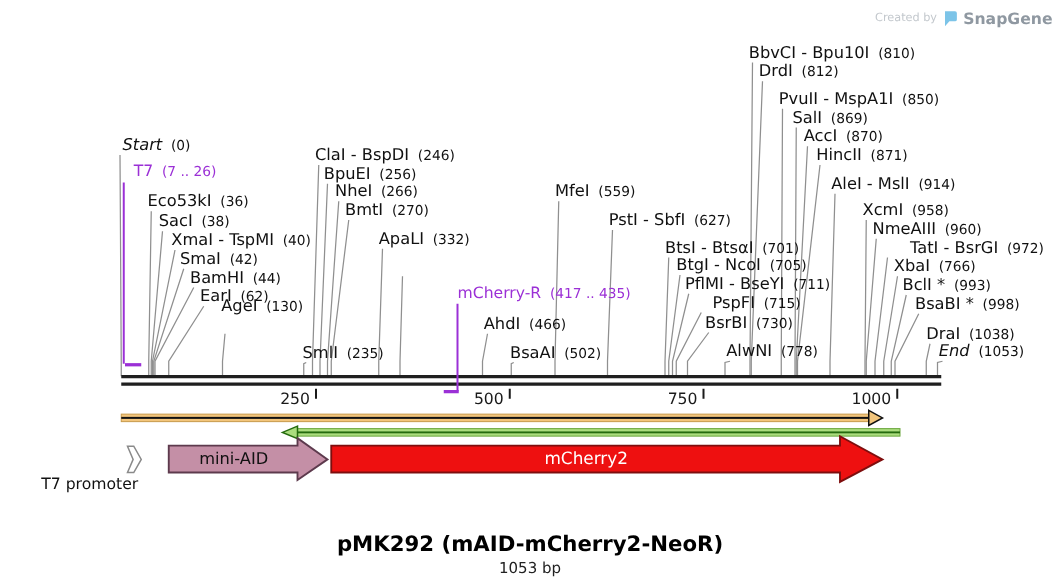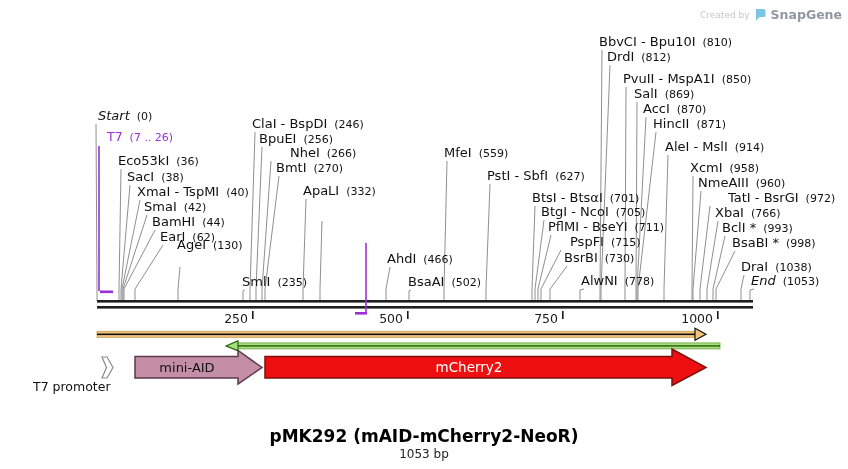--- a/index.html
+++ b/index.html
@@ -105,23 +105,24 @@
       <div class="site enzyme" style="left: 118px; top: 152px;"><span class="nm">Eco53kI</span><span class="ps">(36)</span></div>
       <div class="site enzyme" style="left: 127px; top: 168px;"><span class="nm">SacI</span><span class="ps">(38)</span></div>
       <div class="site enzyme" style="left: 137px; top: 183px;"><span class="nm">XmaI - TspMI</span><span class="ps">(40)</span></div>
       <div class="site enzyme" style="left: 144px; top: 198px;"><span class="nm">SmaI</span><span class="ps">(42)</span></div>
       <div class="site enzyme" style="left: 152px; top: 213px;"><span class="nm">BamHI</span><span class="ps">(44)</span></div>
       <div class="site enzyme" style="left: 160px; top: 228px;"><span class="nm">EarI</span><span class="ps">(62)</span></div>
       <div class="site enzyme" style="left: 177px; top: 236px;"><span class="nm">AgeI</span><span class="ps">(130)</span></div>
       <div class="site enzyme" style="left: 242px; top: 273px;"><span class="nm">SmlI</span><span class="ps">(235)</span></div>
       <div class="site enzyme" style="left: 252px; top: 115px;"><span class="nm">ClaI - BspDI</span><span class="ps">(246)</span></div>
       <div class="site enzyme" style="left: 259px; top: 130px;"><span class="nm">BpuEI</span><span class="ps">(256)</span></div>
-      <div class="site enzyme" style="left: 268px; top: 144px; margin-left: 22px;"><span class="nm">NheI</span><span class="ps">(266)</span></div>
+      <div class="site enzyme" style="left: 268px; top: 144px;"><span class="nm">NheI</span><span class="ps">(266)</span></div>
       <div class="site enzyme" style="left: 276px; top: 159px;"><span class="nm">BmtI</span><span class="ps">(270)</span></div>
       <div class="site enzyme" style="left: 303px; top: 182px;"><span class="nm">ApaLI</span><span class="ps">(332)</span></div>
+      <div class="site primer" style="left: 366px; top: 225px;"><span class="nm">mCherry-R</span><span class="ps">(417 .. 435)</span></div>
       <div class="site enzyme" style="left: 387px; top: 250px;"><span class="nm">AhdI</span><span class="ps">(466)</span></div>
       <div class="site enzyme" style="left: 408px; top: 273px;"><span class="nm">BsaAI</span><span class="ps">(502)</span></div>
       <div class="site enzyme" style="left: 444px; top: 144px;"><span class="nm">MfeI</span><span class="ps">(559)</span></div>
       <div class="site enzyme" style="left: 487px; top: 167px;"><span class="nm">PstI - SbfI</span><span class="ps">(627)</span></div>
       <div class="site enzyme" style="left: 532px; top: 189px;"><span class="nm">BtsI - BtsαI</span><span class="ps">(701)</span></div>
       <div class="site enzyme" style="left: 541px; top: 203px;"><span class="nm">BtgI - NcoI</span><span class="ps">(705)</span></div>
       <div class="site enzyme" style="left: 548px; top: 218px;"><span class="nm">PflMI - BseYI</span><span class="ps">(711)</span></div>
       <div class="site enzyme" style="left: 558px; top: 233px; margin-left: 12px;"><span class="nm">PspFI</span><span class="ps">(715)</span></div>
       <div class="site enzyme" style="left: 564px; top: 249px;"><span class="nm">BsrBI</span><span class="ps">(730)</span></div>
       <div class="site enzyme" style="left: 581px; top: 272px;"><span class="nm">AlwNI</span><span class="ps">(778)</span></div>

